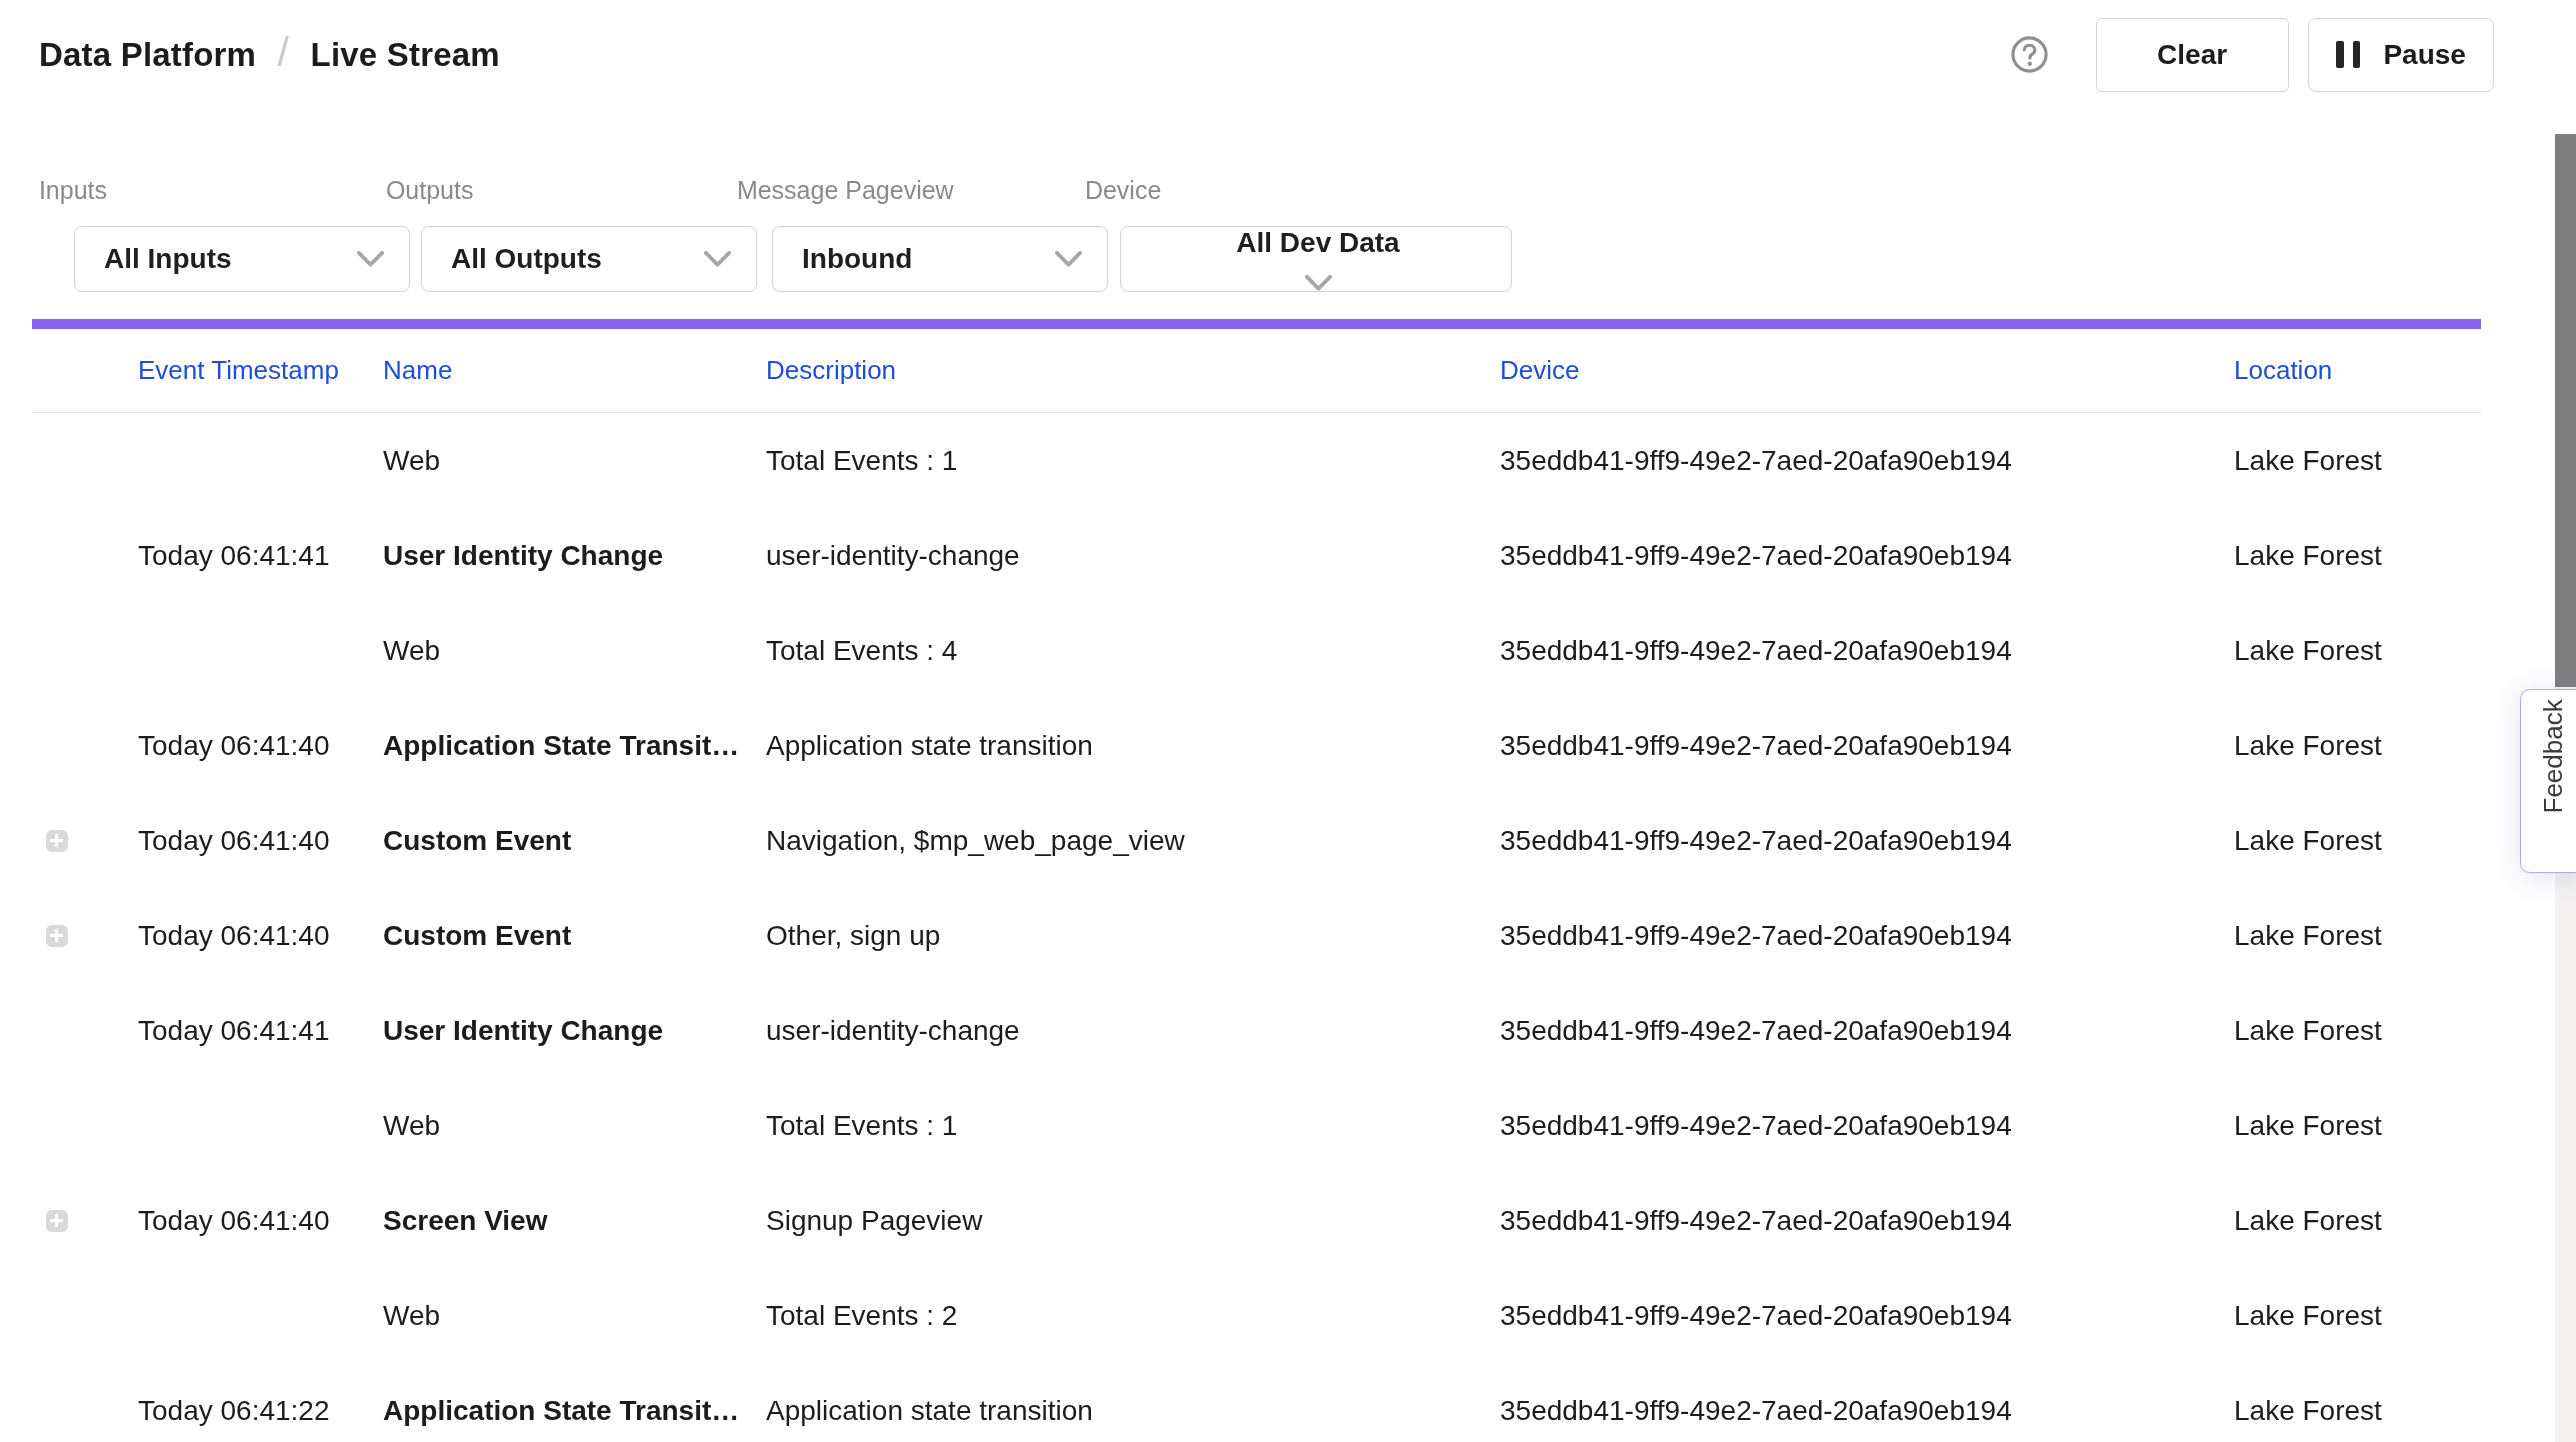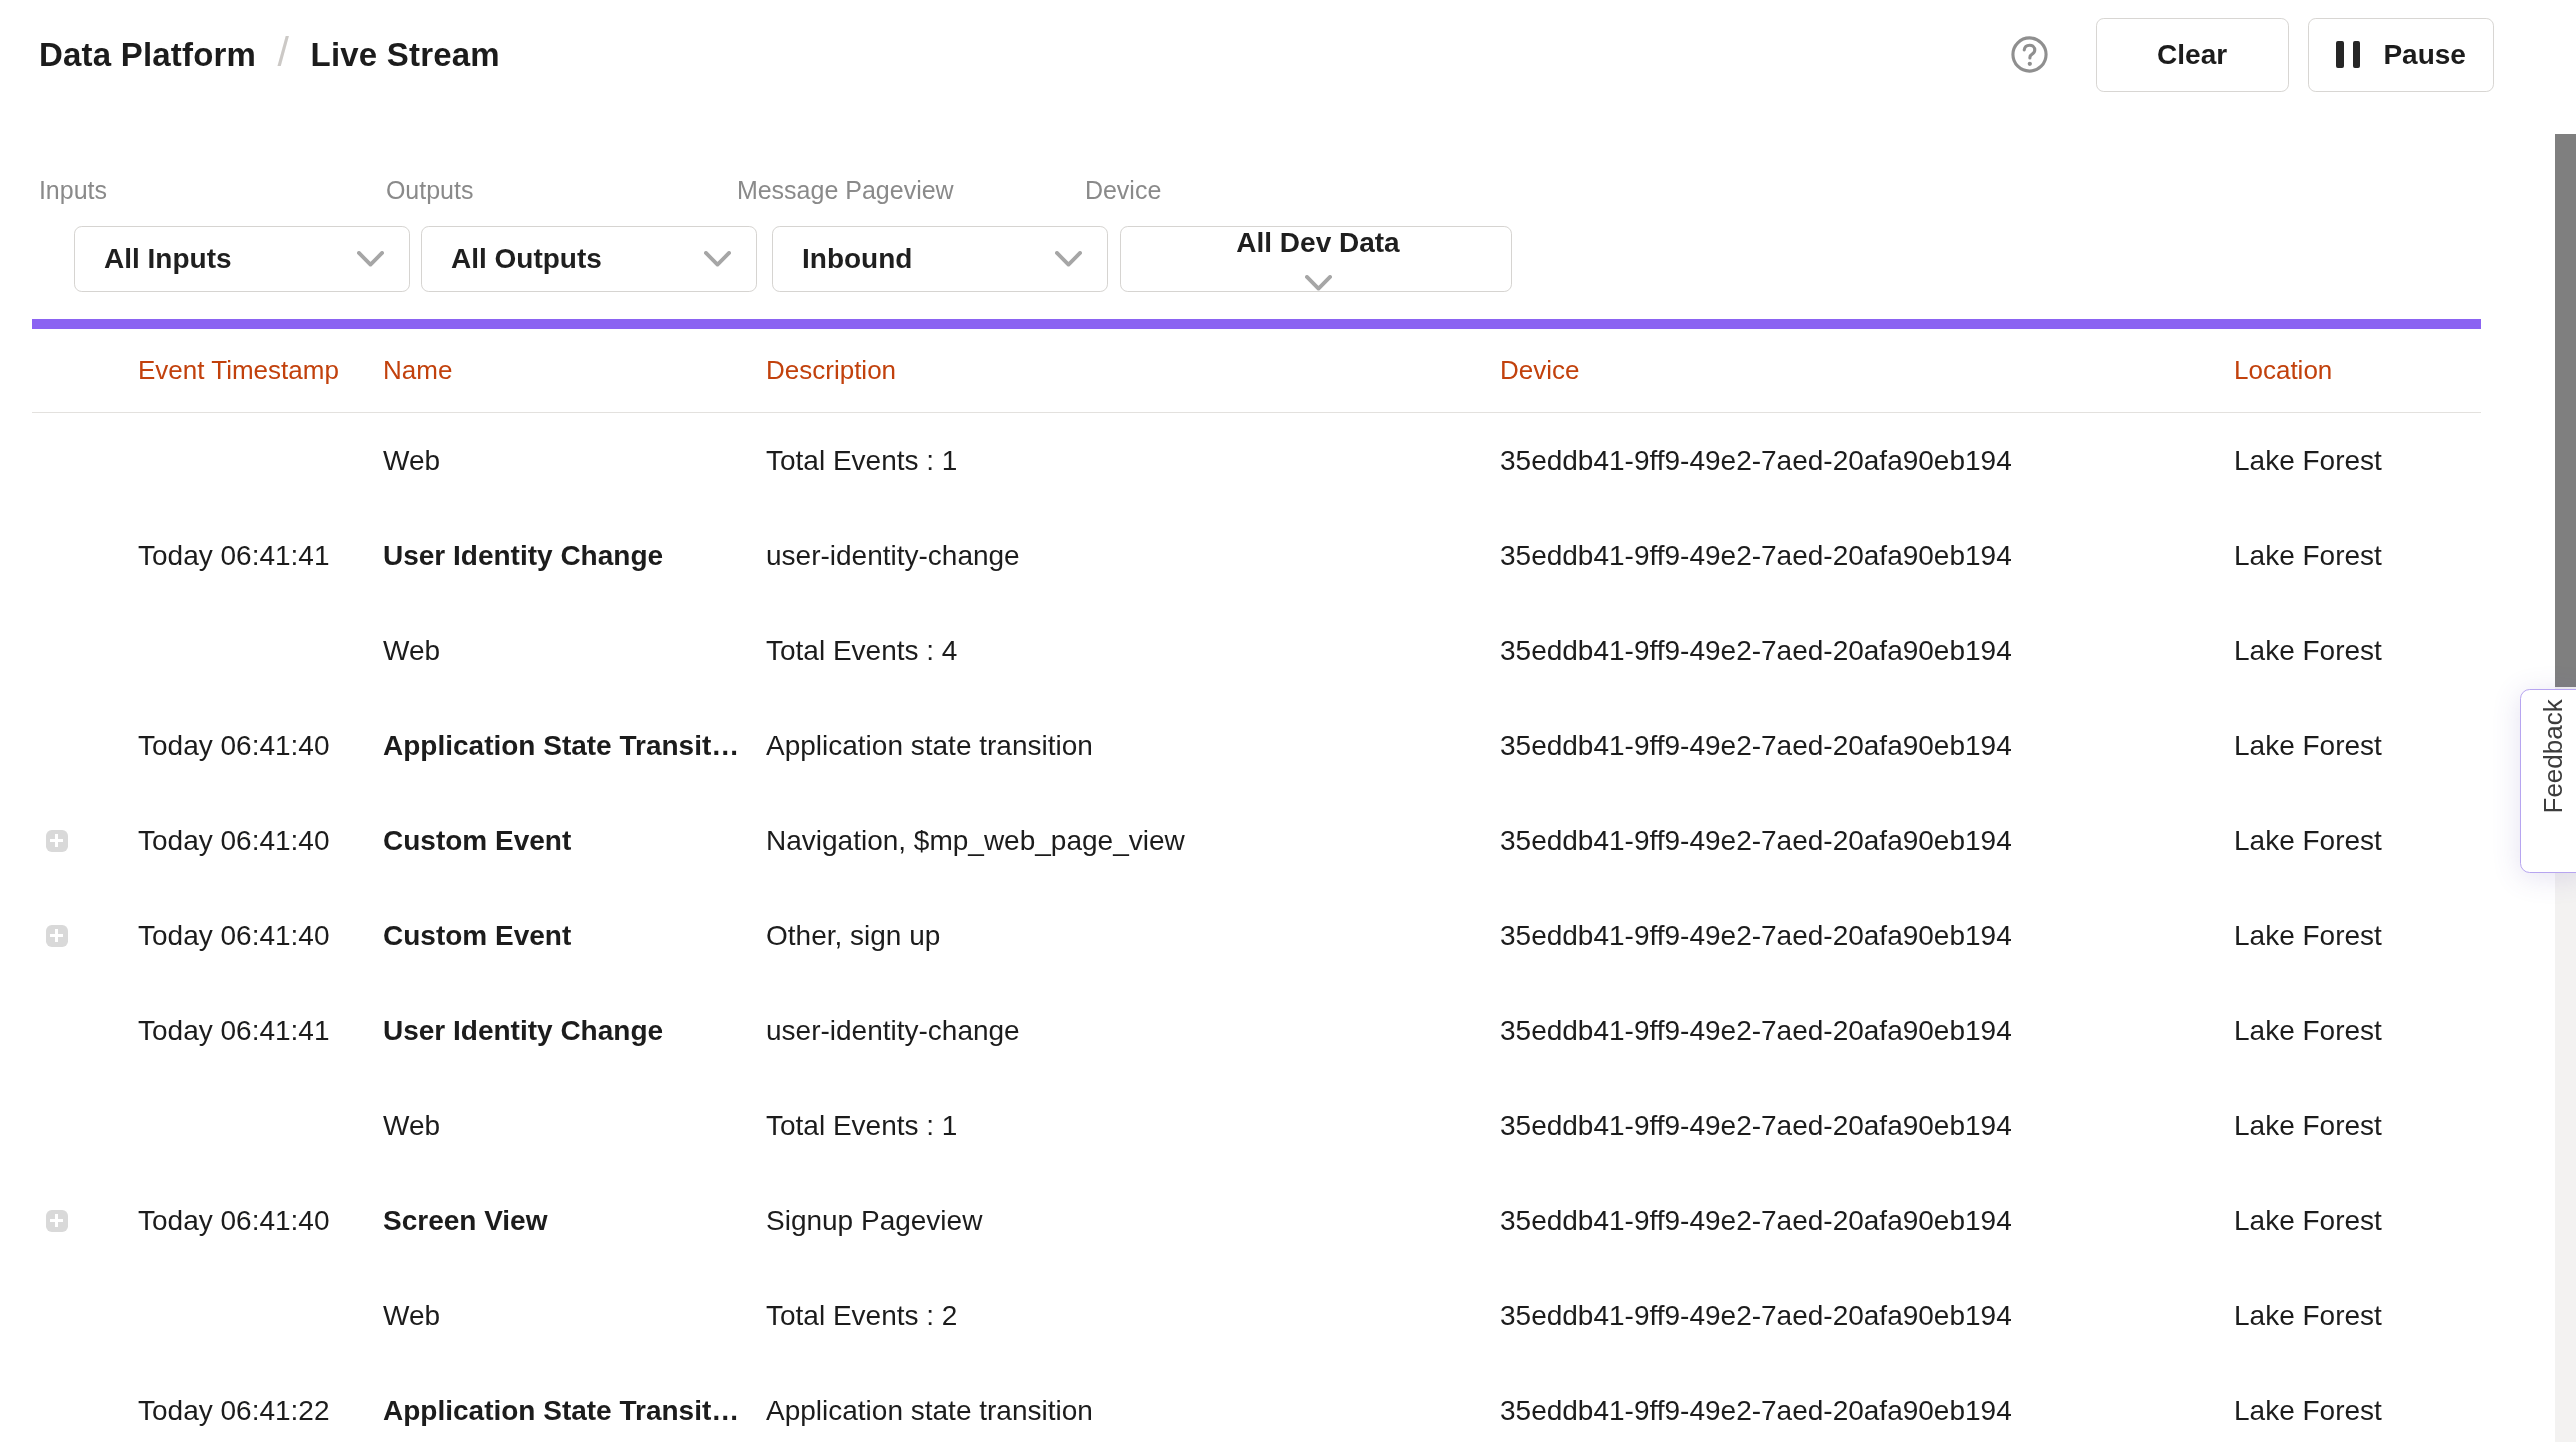--- a/index.html
+++ b/index.html
@@ -10,41 +10,41 @@
   
   .topbar{position:absolute;top:0;left:0;right:0;height:133px;background:#fff;border-bottom:1px solid #e7e5e2;}
   .topbar-inner{position:absolute;top:17.5px;left:39px;right:82px;height:74px;display:flex;align-items:center;justify-content:space-between;}
   .breadcrumb{display:flex;align-items:center;gap:21.4px;font-size:33px;font-weight:600;letter-spacing:0.2px;}
   .crumb-parent{cursor:pointer;}
   .crumb-sep{color:#ccc9c6;font-weight:300;font-size:41px;transform:translateY(-1.9px);}
   .topbar-right{display:flex;align-items:center;}
   .help-btn{width:43px;height:43px;border:none;background:transparent;padding:0;margin-right:45px;cursor:pointer;display:flex;align-items:center;justify-content:center;}
   .btn{height:74px;background:#fff;border:1.9px solid #d8d6d3;border-radius:7.8px;font-family:"Liberation Sans",sans-serif;
        font-size:28px;font-weight:700;color:#1c1c1c;display:flex;align-items:center;justify-content:center;cursor:pointer;}
-  .btn-clear{width:193px;margin-right:19.4px;}
+  .btn-clear{width:193px;margin-right:19.4px;border-radius:6px;}
   .btn-pause{width:186px;}
   .pause-icon{display:inline-flex;gap:8.7px;margin-right:23px;}
   .pause-icon i{display:block;width:7.8px;height:27px;background:#262626;border-radius:1.9px;}
   
   .filters{position:absolute;top:133px;left:0;right:0;height:186px;background:#fff;}
   .filter{position:absolute;top:43px;}
   .filter .flabel{display:block;font-size:25px;color:#8a8a8a;margin:0 0 21.4px 3.9px;}
   .select{height:66px;background:#fff;border:1.9px solid #d6d4d1;border-radius:7.8px;display:flex;align-items:center;
           justify-content:space-between;padding:0 25px 0 29px;cursor:pointer;box-sizing:border-box;margin-left:39px;}
   .select .sval{font-size:28px;font-weight:600;color:#1f1f1f;}
   .f-inputs{left:35px;}  .f-inputs .select{width:336px;}
   .f-outputs{left:382px;}.f-outputs .select{width:336px;}
   .f-direction{left:733px;}.f-direction .select{width:336px;}
   .f-device{left:1081px;}.f-device .select{width:392px;flex-direction:column;}
   
   .accent-bar{position:absolute;top:319px;left:32px;width:2449px;height:9.7px;}
   
   .table{position:absolute;top:329px;left:32px;width:2449px;}
   .grid-row{display:grid;grid-template-columns:106px 245px 383px 734px 734px 248px;align-items:center;}
-  .thead{height:83px;border-bottom:1.9px solid #e3e1de;color:#c2410c;font-size:26px;}
+  .thead{height:83px;border-bottom:1.9px solid #e3e1de;color:#1d4ed8;font-size:26px;}
   .trow{height:95px;font-size:28px;}
   .cell{overflow:hidden;white-space:nowrap;text-overflow:ellipsis;padding-right:19.4px;box-sizing:border-box;}
   .c-name.bold{font-weight:700;}
   .c-exp{padding-left:13.6px;}
   .plus-btn{width:22px;height:22px;border:none;padding:0;background:#d9d9d9;border-radius:5.8px;cursor:pointer;
             position:relative;display:block;}
   .plus-btn .plus-glyph{position:absolute;inset:0;}
   .plus-btn .plus-glyph::before,.plus-btn .plus-glyph::after{content:"";position:absolute;background:#ffffff;}
   .plus-btn .plus-glyph::before{left:50%;top:4.9px;bottom:4.9px;width:2.9px;margin-left:-1.5px;}
   .plus-btn .plus-glyph::after{top:50%;left:4.9px;right:4.9px;height:2.9px;margin-top:-1.5px;}

